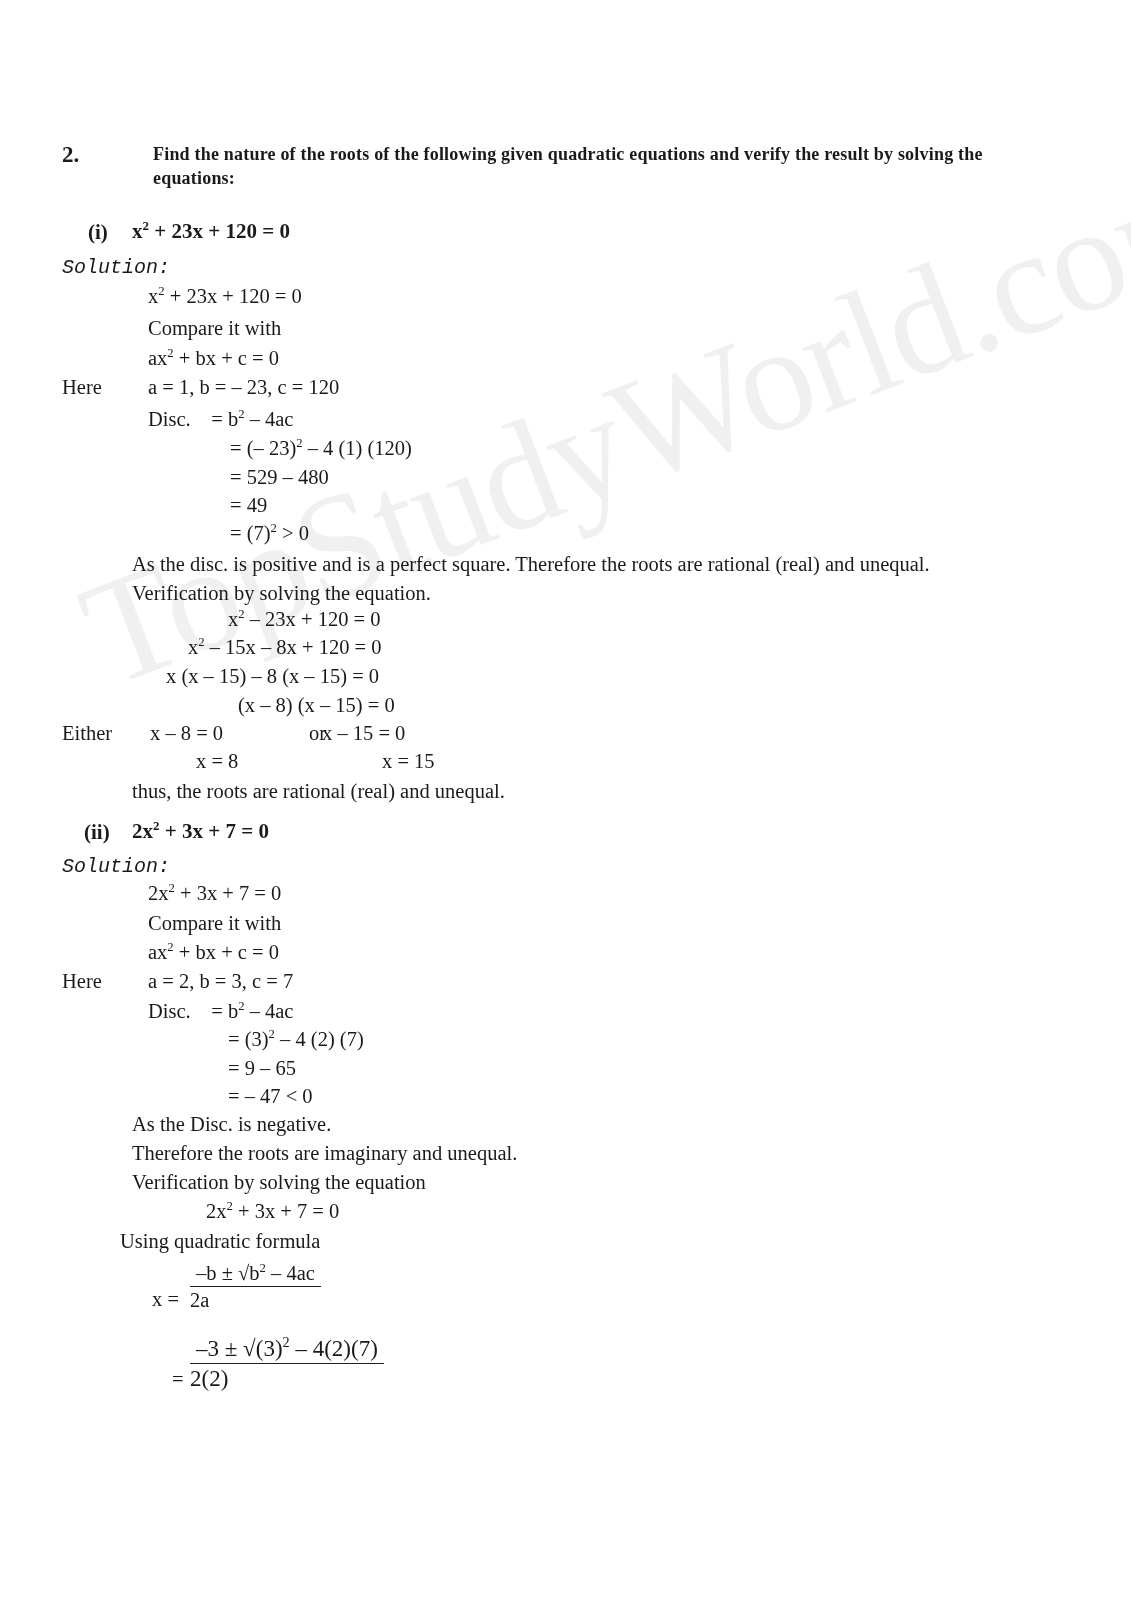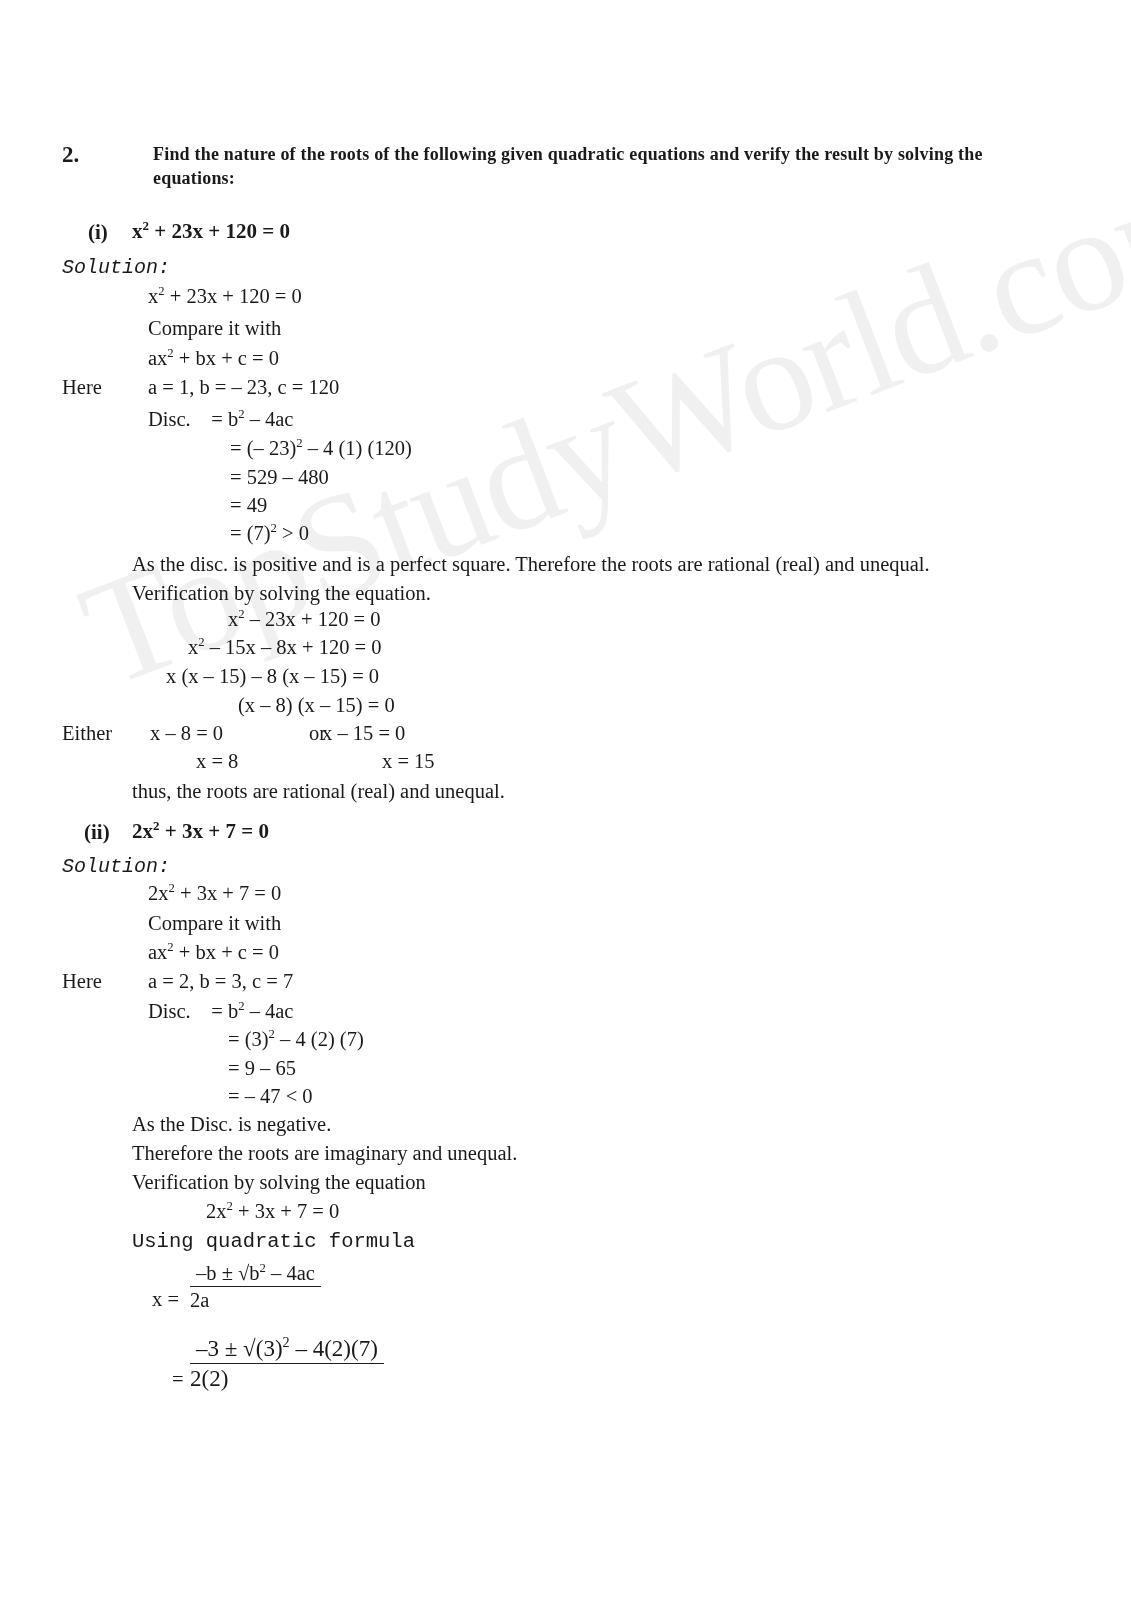--- a/index.html
+++ b/index.html
@@ -198,21 +198,21 @@
     <div class="line" style="left:228px; top:1028px;" id="p1l5">= (3)<sup>2</sup> – 4 (2) (7)</div>
     <div class="line" style="left:228px; top:1057px;" id="p1l6">= 9 – 65</div>
     <div class="line" style="left:228px; top:1085px;" id="p1l7">= – 47 &lt; 0</div>
 
     <div class="line" style="left:132px; top:1113px;">As the Disc. is negative.</div>
     <div class="line" style="left:132px; top:1142px;">Therefore the roots are imaginary and unequal.</div>
     <div class="line" style="left:132px; top:1171px;">Verification by solving the equation</div>
 
     <div class="line" style="left:206px; top:1200px;" id="p1ve">2x<sup>2</sup> + 3x + 7 = 0</div>
 
-    <div class="line" style="left:132px; top:1230px;font-family:Liberation Mono, monospace;">Using quadratic formula</div>
+    <div class="line" style="left:120px; top:1230px;">Using quadratic formula</div>
 
     <div class="eq-x" style="left:152px; top:1288px;">x =</div>
     <div class="frac" style="left:190px; top:1262px;">
       <span class="num" id="f1n">–b ± √b<sup>2</sup> – 4ac</span>
       <span class="den">2a</span>
     </div>
 
     <div class="eq-x" style="left:172px; top:1368px;">=</div>
     <div class="frac big" style="left:190px; top:1336px;">
       <span class="num" id="f2n">–3 ± √(3)<sup>2</sup> – 4(2)(7)</span>

